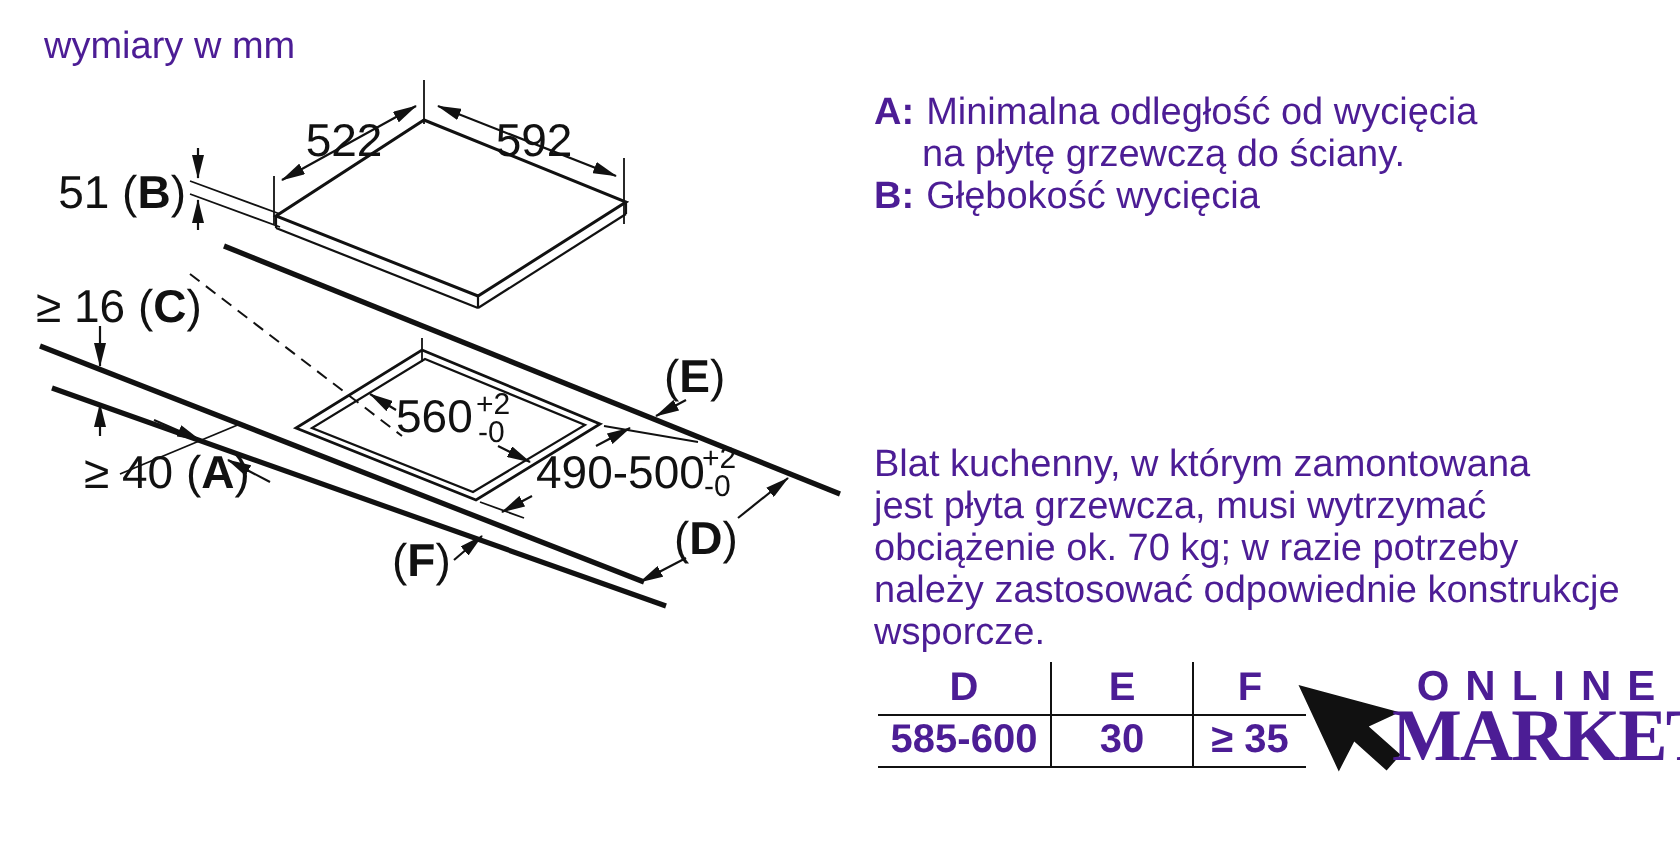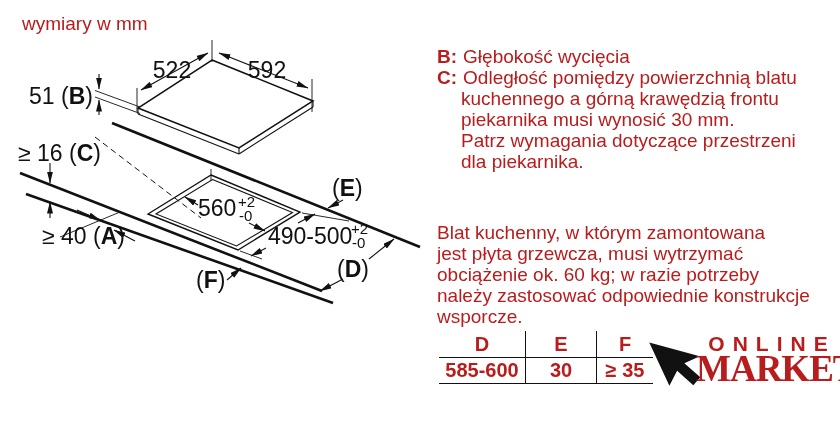--- a/index.html
+++ b/index.html
@@ -1,17 +1,17 @@
 <!DOCTYPE html>
 <html><head>
 <meta charset="utf-8">
 <style>
   html,body{margin:0;padding:0;background:#fff;}
   .stage{position:relative;width:840px;height:427px;background:#fff;overflow:hidden;
-         font-family:"Liberation Sans",sans-serif;color:#b91c1c;}
+         font-family:"Liberation Sans",sans-serif;color:#4c1d95;}
   .title{position:absolute;left:22px;top:13px;font-size:19px;}
   svg text{fill:#111;font-family:"Liberation Sans",sans-serif;}
   svg .dim{font-size:23px;}
   svg .tol{font-size:15px;}
   svg .b{font-weight:bold;}
   .legend{position:absolute;left:437px;top:46px;width:403px;font-size:19px;line-height:21px;}
   .legend-item{padding-left:24px;text-indent:-24px;white-space:pre-line;}
   .legend-key{font-weight:bold;}
   .legend-txt{margin-left:6px;}
   .note{position:absolute;left:437px;top:222px;width:403px;font-size:19px;line-height:21px;white-space:pre-line;}
@@ -108,32 +108,29 @@
     <text class="dim" x="268" y="244">490-500</text>
     <text class="tol" x="351" y="234">+2</text>
     <text class="tol" x="352" y="248">-0</text>
     <text class="dim" x="332" y="196"><tspan>(</tspan><tspan class="b">E</tspan><tspan>)</tspan></text>
     <text class="dim" x="337" y="277"><tspan>(</tspan><tspan class="b">D</tspan><tspan>)</tspan></text>
     <text class="dim" x="196" y="288"><tspan>(</tspan><tspan class="b">F</tspan><tspan>)</tspan></text>
   </svg>
 
   
   <div class="legend">
+    <div class="legend-item"><span class="legend-key">A:</span><span class="legend-txt">Minimalna odległość od wycięcia
+na płytę grzewczą do ściany.</span></div>
     <div class="legend-item"><span class="legend-key">B:</span><span class="legend-txt">Głębokość wycięcia</span></div>
-    <div class="legend-item"><span class="legend-key">C:</span><span class="legend-txt">Odległość pomiędzy powierzchnią blatu
-kuchennego a górną krawędzią frontu
-piekarnika musi wynosić 30 mm.
-Patrz wymagania dotyczące przestrzeni
-dla piekarnika.</span></div>
   </div>
 
   
   <div class="note">Blat kuchenny, w którym zamontowana
 jest płyta grzewcza, musi wytrzymać
-obciążenie ok. 60 kg; w razie potrzeby
+obciążenie ok. 70 kg; w razie potrzeby
 należy zastosować odpowiednie konstrukcje
 wsporcze.</div>
 
   
   <table class="dims">
     <thead>
       <tr>
         <th class="c1">D</th>
         <th class="c2">E</th>
         <th class="c3">F</th>

